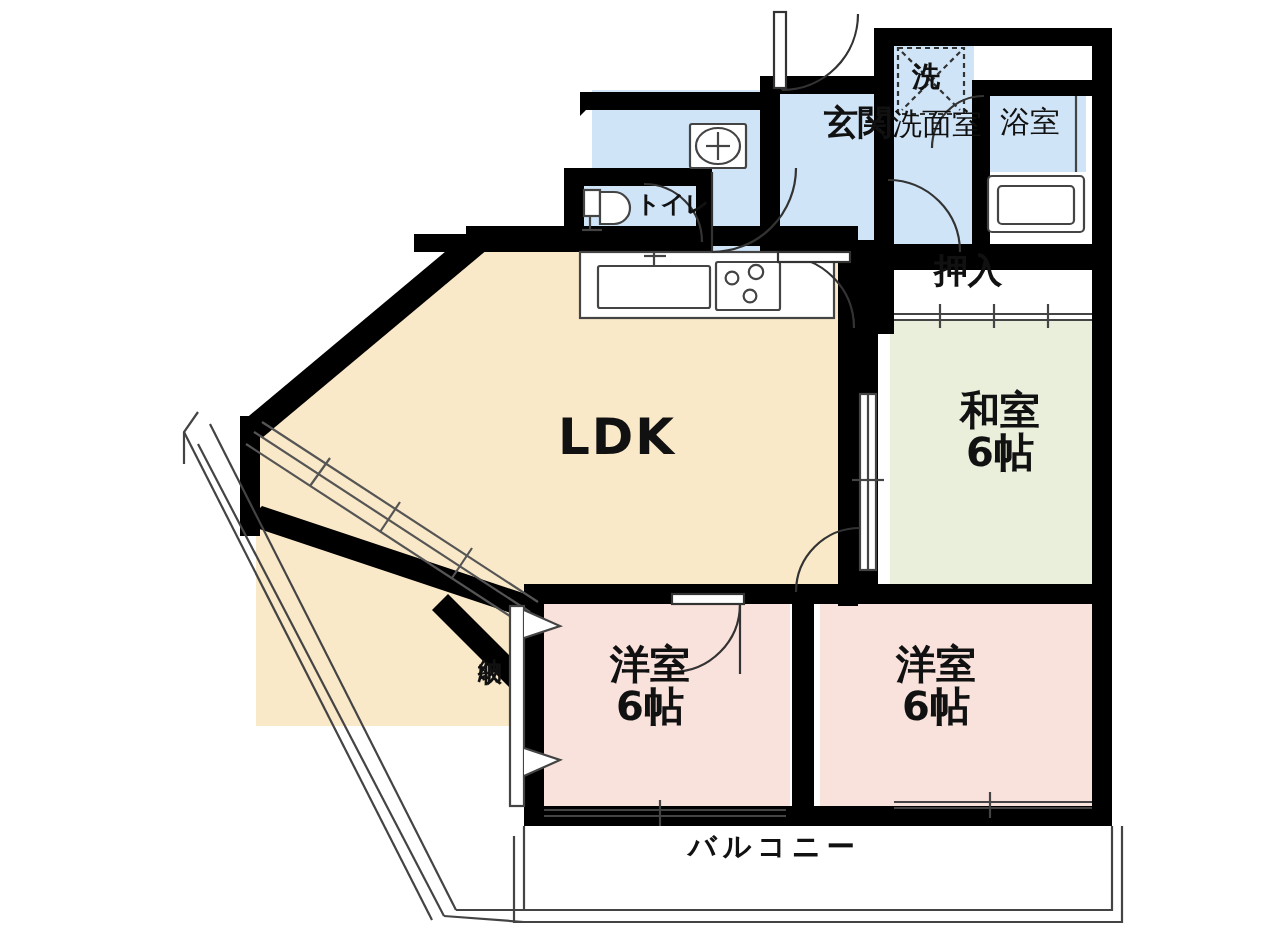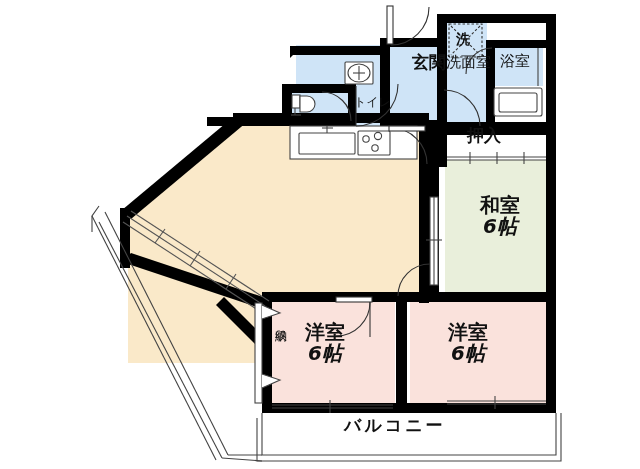--- a/index.html
+++ b/index.html
@@ -25,25 +25,25 @@
     font-weight:500;
   }
   .lbl.vert{
     writing-mode:vertical-rl;
     text-orientation:upright;
     white-space:nowrap;
     line-height:1.0;
   }
   .lbl-ldk{font-size:25px;letter-spacing:1px;font-weight:600;}
   .lbl-room{font-size:20px;font-weight:600;}
-  .lbl-room .sub{display:block;font-size:20px;font-weight:600;font-style:italic;}
+  .lbl-room .sub{display:block;font-size:20px;font-weight:600;}
   .lbl-mid{font-size:17px;font-weight:600;}
-  .lbl-sm{font-size:12px;font-weight:400;margin-left:36px;}
+  .lbl-sm{font-size:12px;font-weight:700;}
   .lbl-xs{font-size:15px;font-weight:400;}
-  .lbl-bal{font-size:17px;letter-spacing:3px;font-weight:600;}
+  .lbl-bal{font-size:14px;letter-spacing:3px;font-weight:600;}
   .lbl-wash{font-size:14px;font-weight:700;}
 </style>
 </head>
 <body>
 
 <div id="plan">
 
   <svg width="640" height="469" viewBox="0 0 640 469">
 
     <polygon points="238,118 425,118 425,297 265,297 265,363 128,363 128,210" fill="#fae9c9"></polygon>
@@ -254,20 +254,21 @@
         <rect x="336" y="297" width="36" height="5" fill="#ffffff"></rect>
       </g>
 
       <g stroke="#333333">
         <path d="M430,264 A32,32 0 0 0 398,296"></path>
       </g>
 
     </g>
   </svg>
 
+  <div class="lbl lbl-ldk" style="left:279px;top:206px;">LDK</div>
 
   <div class="lbl lbl-room" style="left:480px;top:195px;">
     <span>和室</span>
     <span class="sub">6帖</span>
   </div>
 
   <div class="lbl lbl-room" style="left:305px;top:322px;">
     <span>洋室</span>
     <span class="sub">6帖</span>
   </div>

